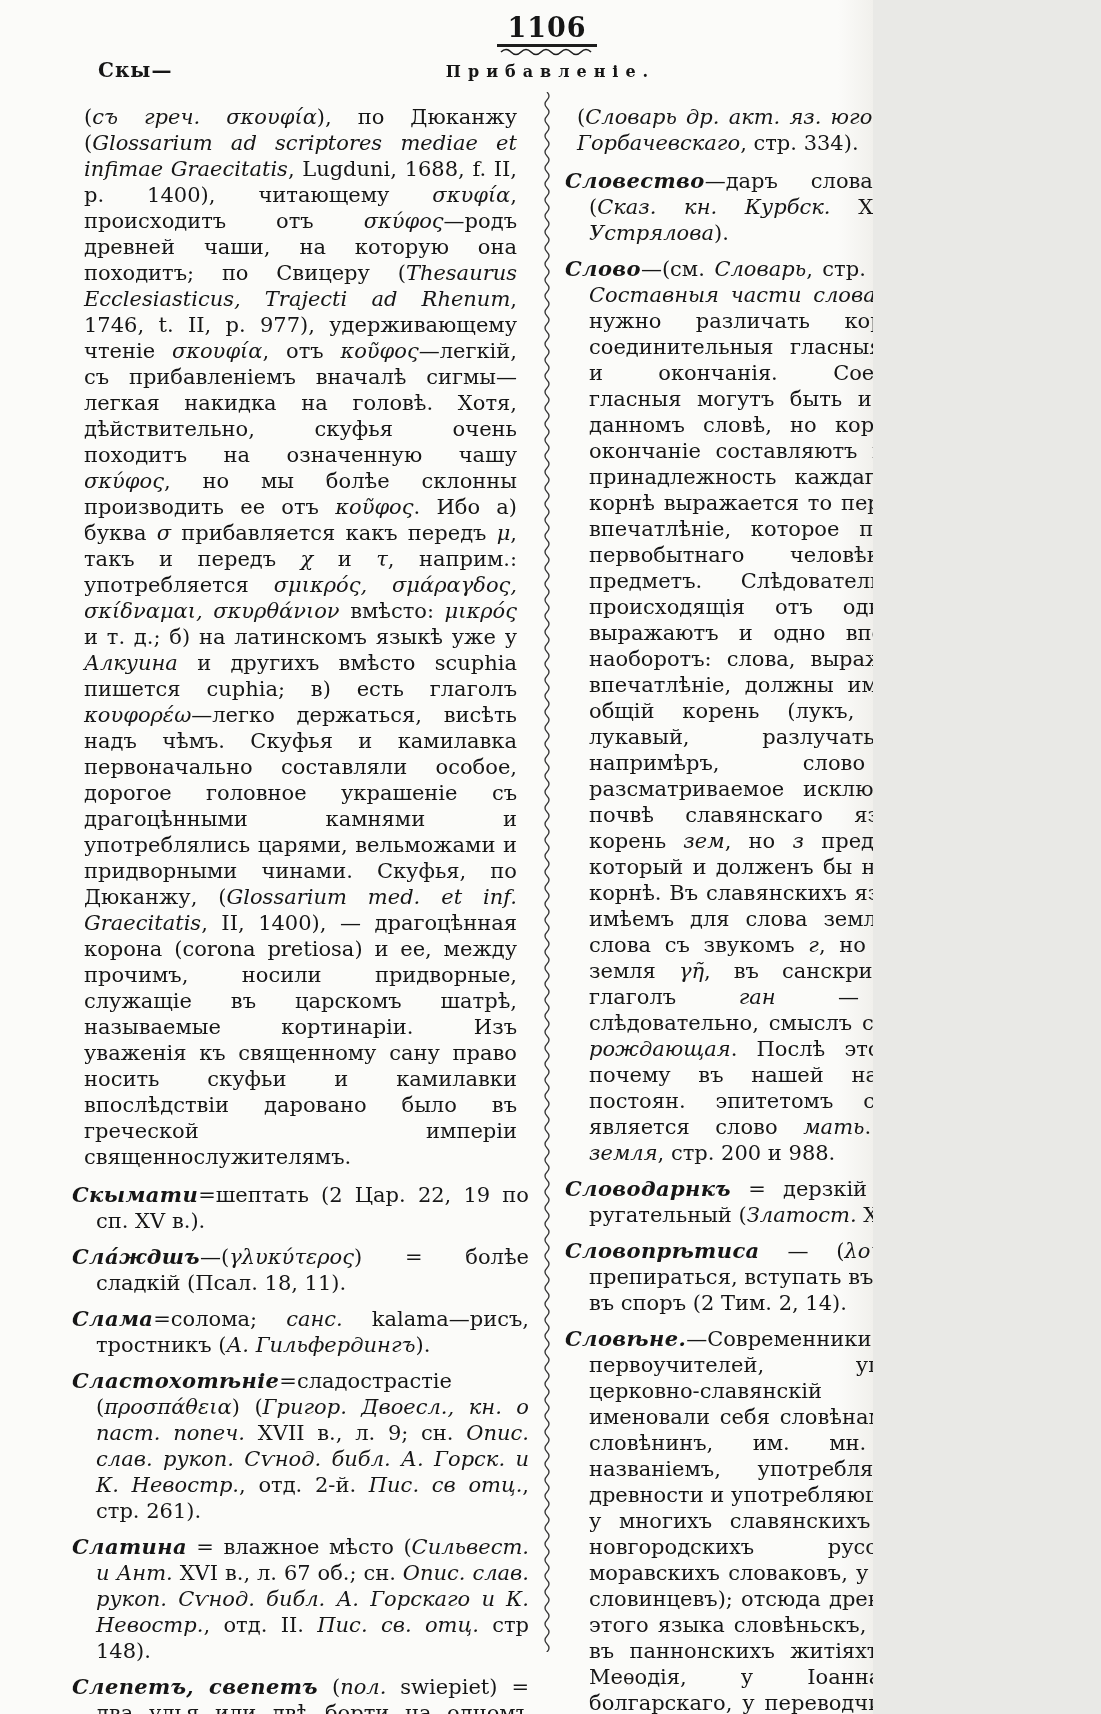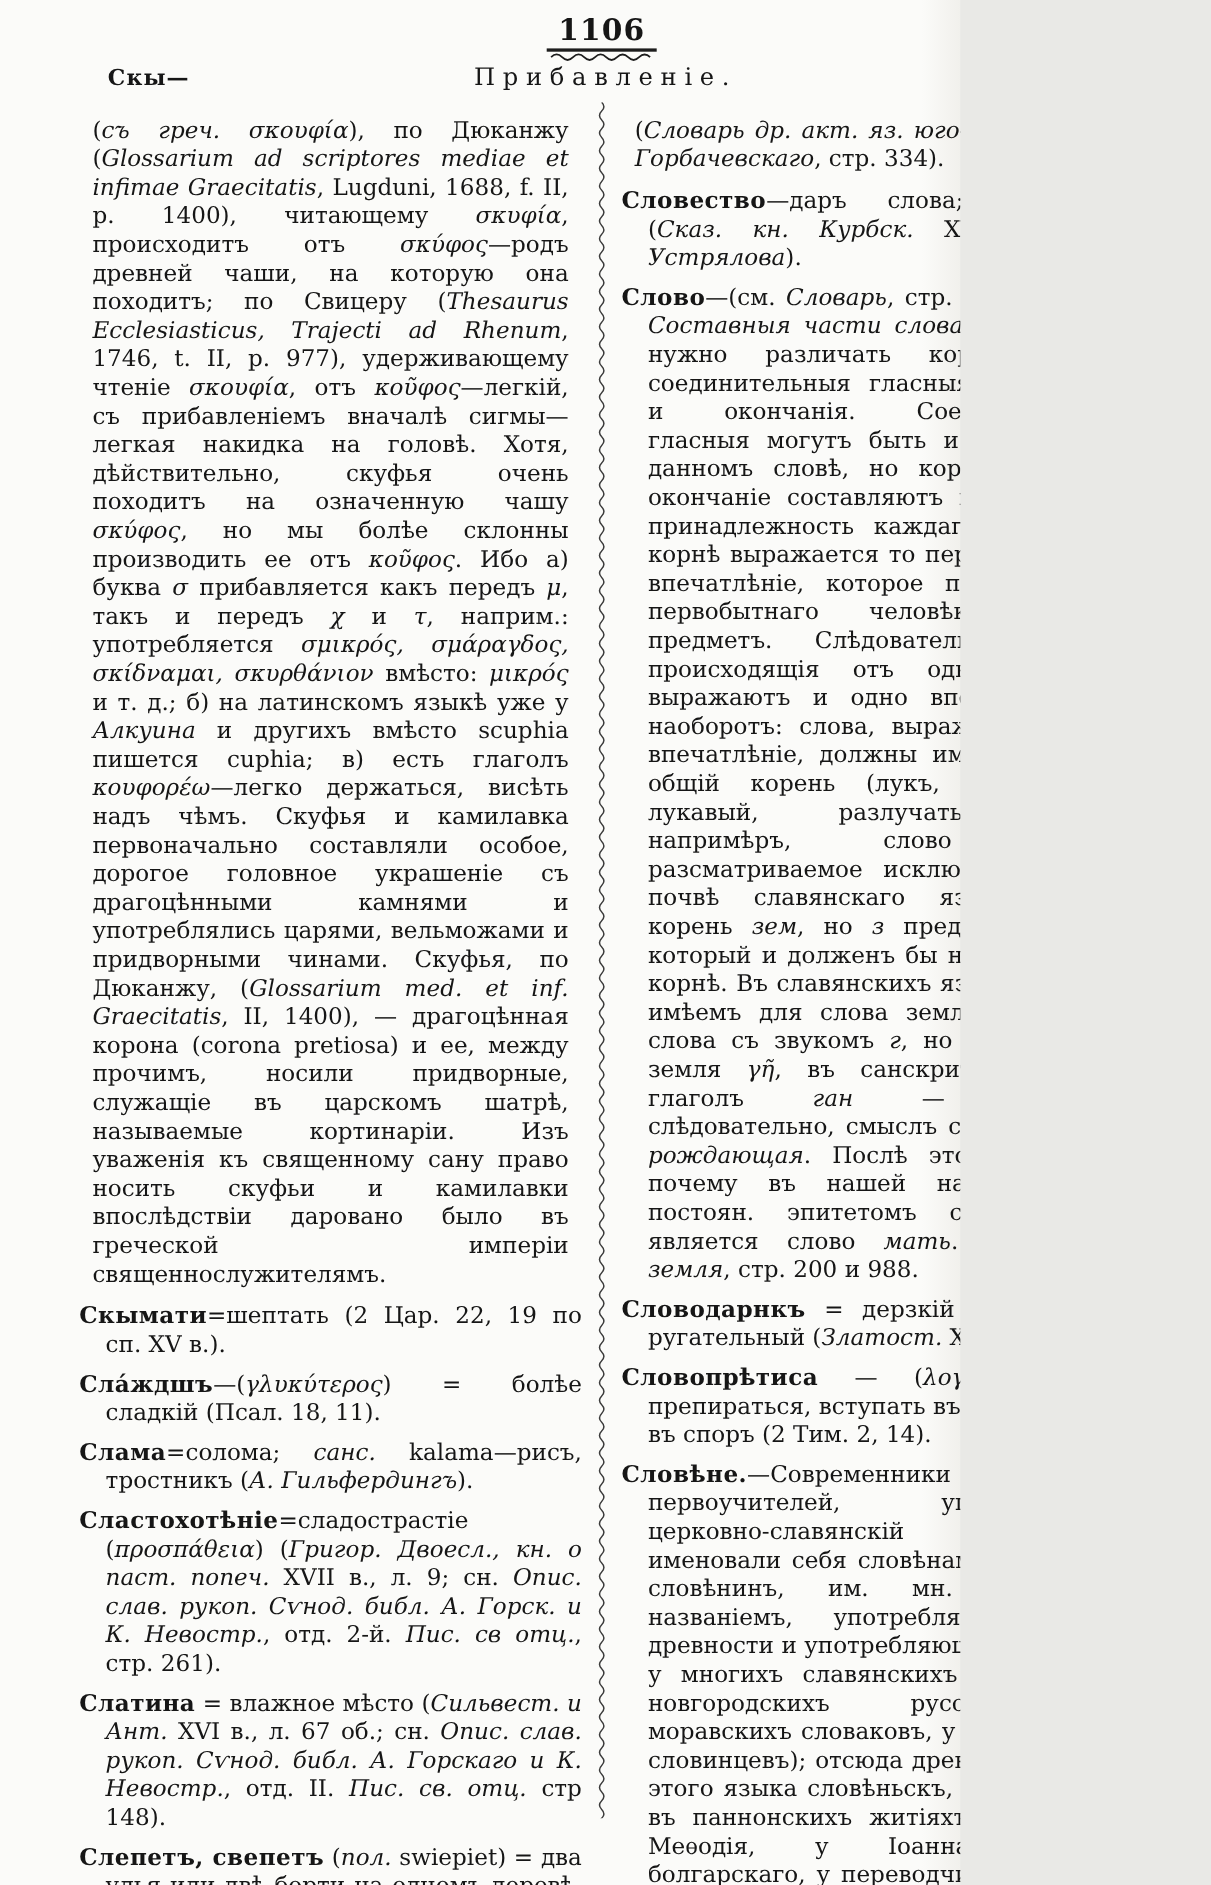--- a/index.html
+++ b/index.html
@@ -23,30 +23,30 @@
     font-weight:bold; font-size:27px; letter-spacing:1px;
     border-bottom:3px solid #1d1d1d; padding:0 10px 1px 10px;
   }
   .pagenum-squiggle { display:block; margin:0 auto; }
 
   .running-heads {
     display:flex; justify-content:space-between; align-items:baseline;
     margin-top:2px; padding:0 26px;
   }
   .running-head { font-weight:bold; font-size:20px; letter-spacing:1px; }
-  .section-title { font-size:22px; letter-spacing:7px; font-weight:normal; }
+  .section-title { font-size:16px; letter-spacing:7px; font-weight:bold; }
 
   .columns { display:flex; margin-top:10px; }
   .col { width:457px; font-size:21px; line-height:26px; text-align:justify; }
   .divider { width:36px; display:flex; justify-content:center; }
   .divider svg { display:block; }
 
   .para { margin:12px; }
   .entry { margin:10px 0 0 0; text-indent:-24px; padding-left:24px; }
-  .seg-h { font-weight:bold; letter-spacing:0.4px; }
+  .seg-h { font-weight:bold; letter-spacing:0.4px;font-style:italic; }
   .seg-i { font-style:italic; }
   .seg-g { font-style:italic; }
   .seg-n { }
 </style>
 </head>
 <body>
 
 <div class="page">
   <div class="sheet">
 

